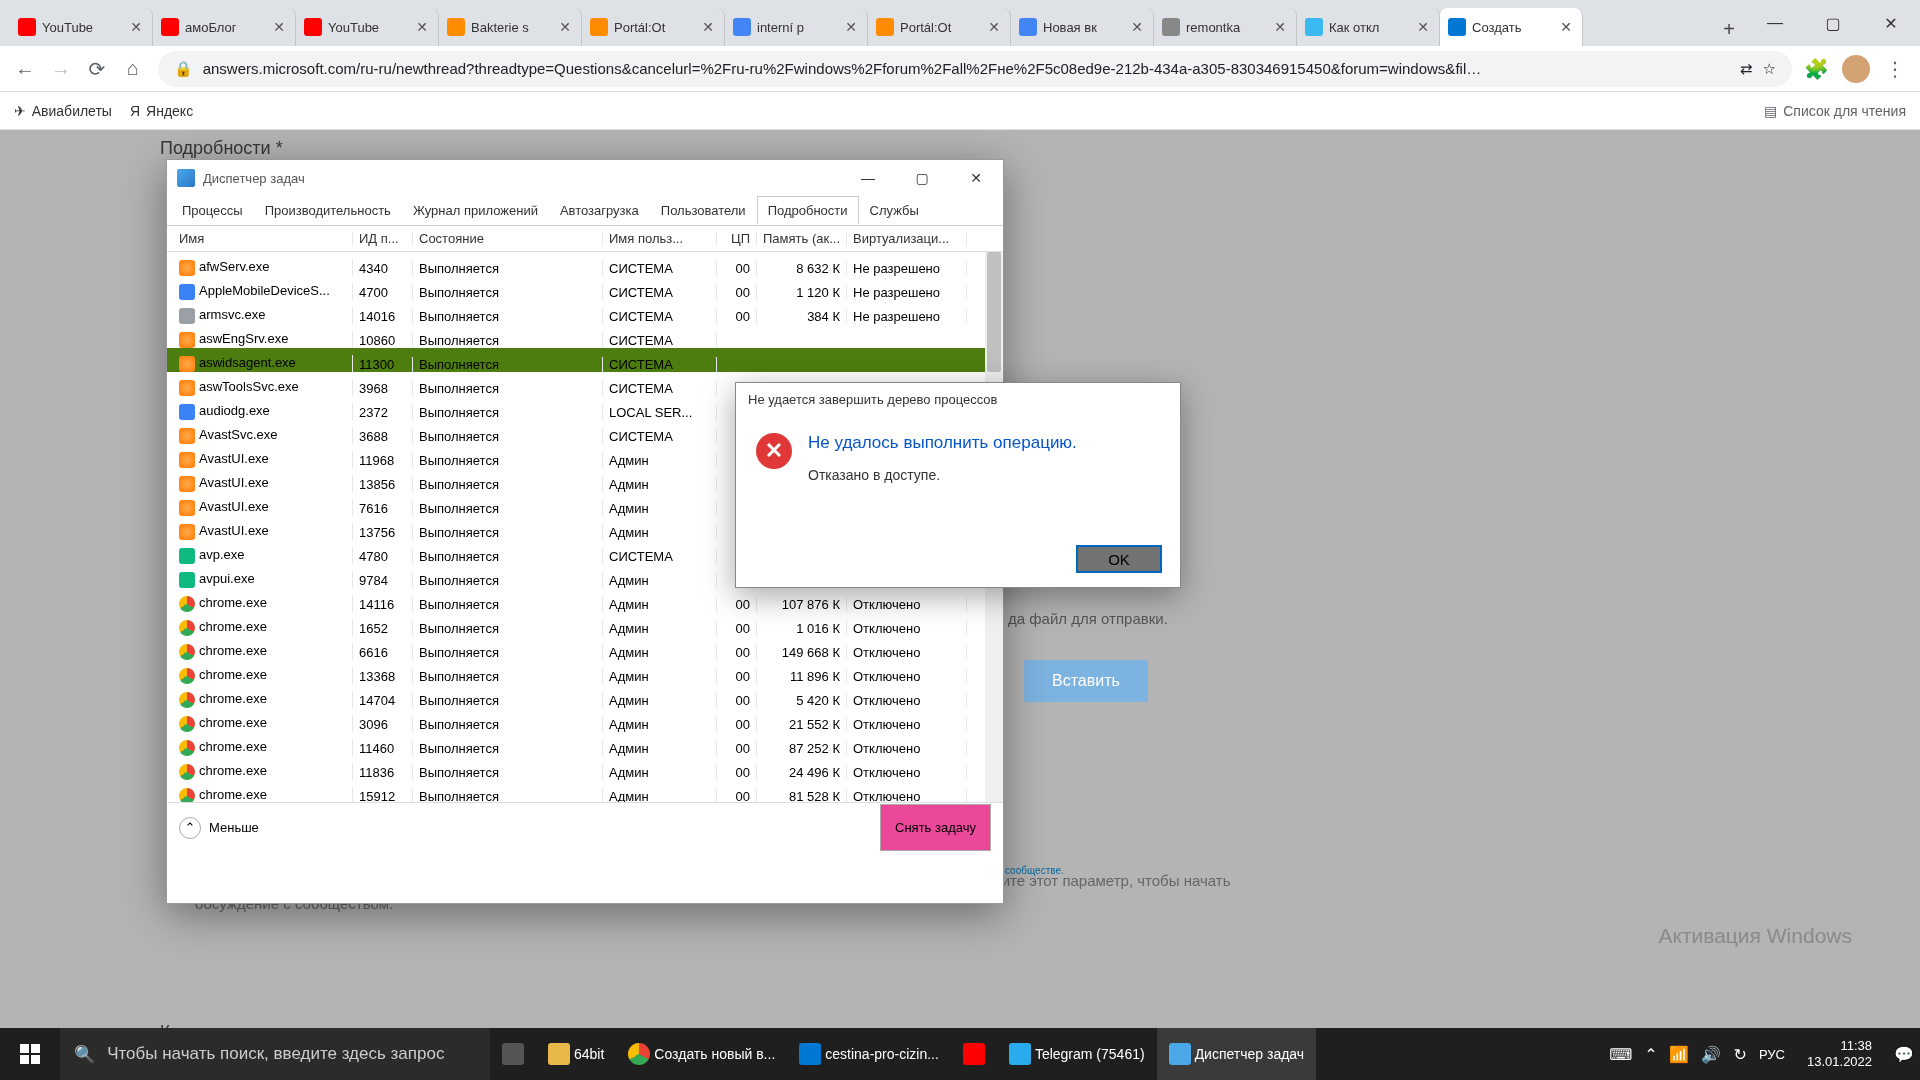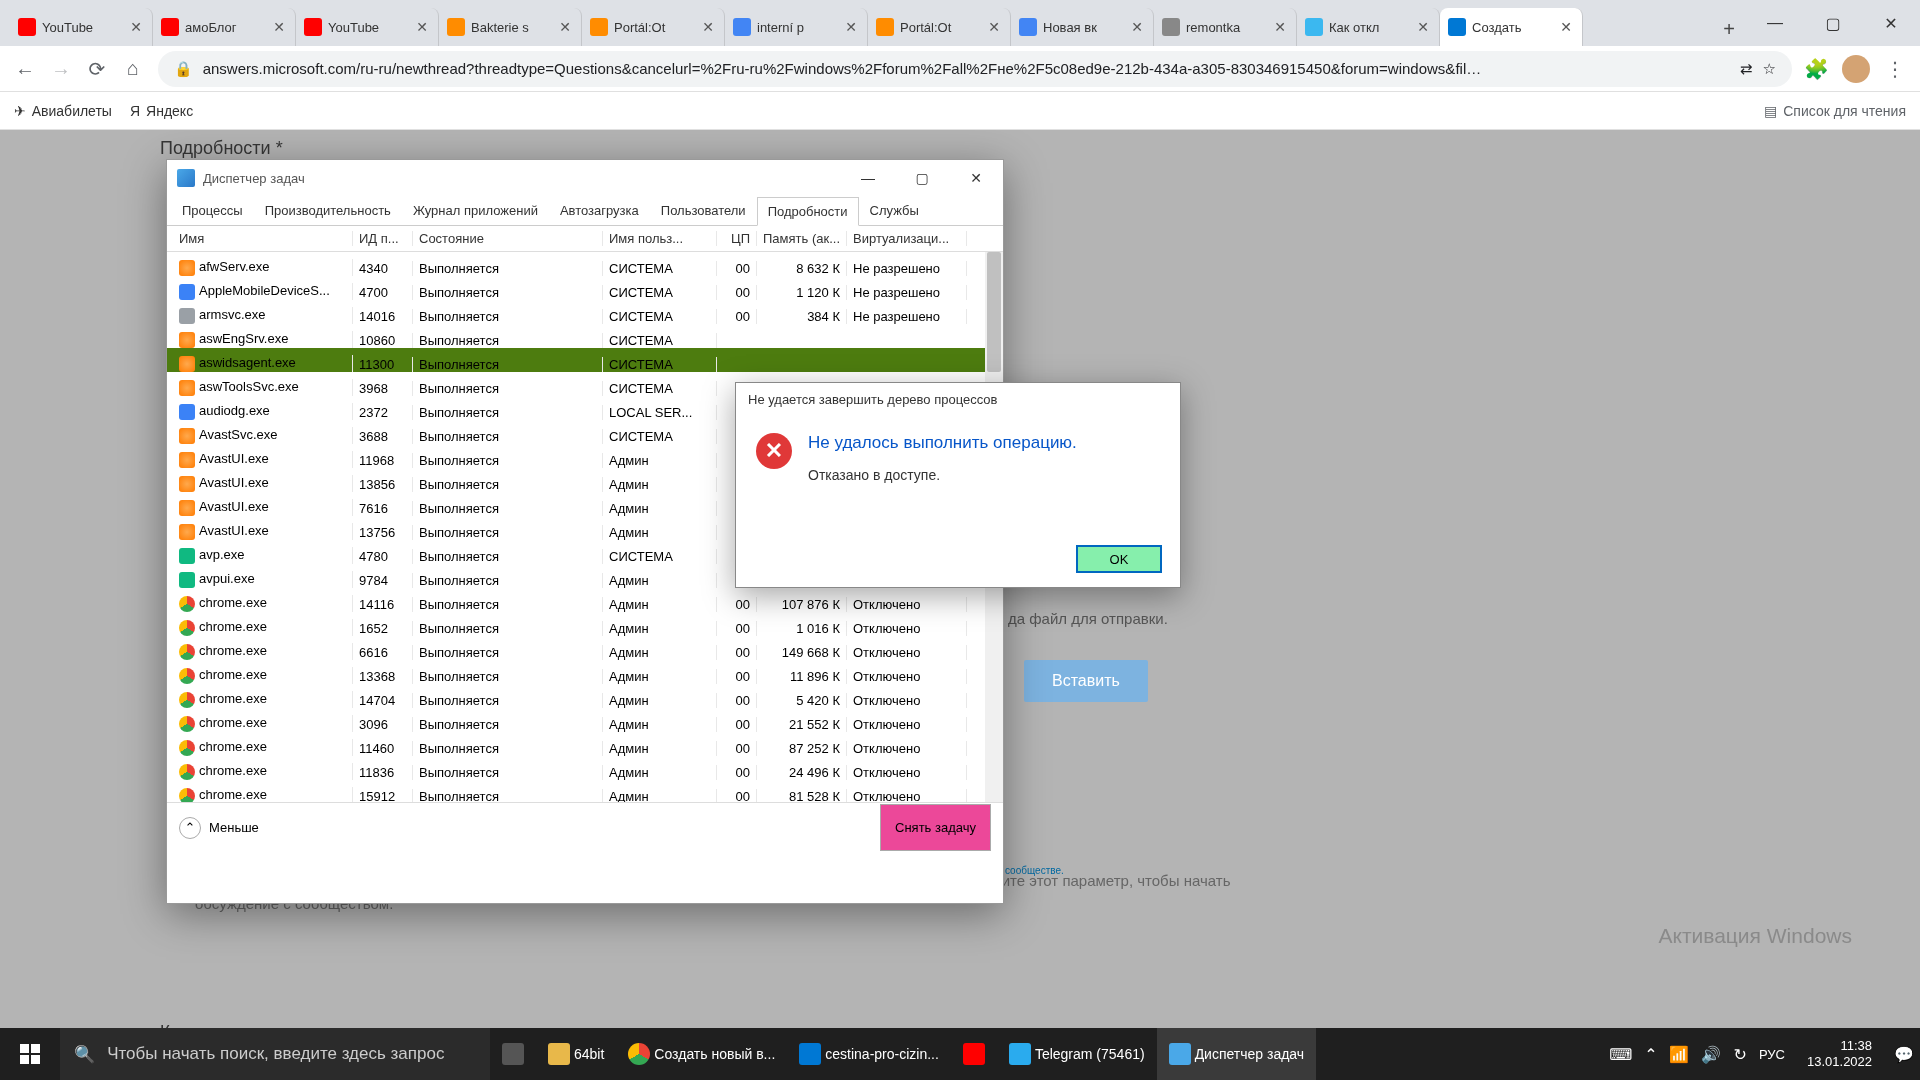--- a/index.html
+++ b/index.html
@@ -26,21 +26,21 @@
 .page-overlay{position:absolute;inset:0;background:#f5f5f5}
 .page-content{position:absolute;left:160px;top:0;width:1120px;color:#333;font-size:15px}
 .details-label{position:absolute;top:8px;font-size:18px;color:#333}
 .dim-overlay{position:absolute;inset:0;background:rgba(60,60,60,0.35)}
 .taskmgr{position:absolute;left:166px;top:29px;width:838px;height:745px;background:#fff;border:1px solid #999;box-shadow:0 10px 40px rgba(0,0,0,0.4)}
 .tm-titlebar{height:36px;display:flex;align-items:center;padding-left:10px;font-size:13px;color:#555}
 .tm-tico{width:18px;height:18px;margin-right:8px;background:linear-gradient(135deg,#4aa8e8,#2a78c8);border-radius:2px}
 .tm-winctrl{margin-left:auto;display:flex}
 .tm-wbtn{width:54px;height:36px;display:flex;align-items:center;justify-content:center;font-size:14px;color:#333}
 .tm-menu{height:28px;display:flex;align-items:center;padding:0 10px;gap:18px;font-size:13px;color:#333}
-.tm-tabs{height:30px;display:flex;align-items:center;border-bottom:1px solid #ccc;padding:0 4px;font-size:13px}
+.tm-tabs{height:30px;display:flex;align-items:flex-start;border-bottom:1px solid #ccc;padding:0 4px;font-size:13px}
 .tm-tab{padding:6px 10px;border:1px solid transparent;color:#333;cursor:pointer}
 .tm-tab.active{border:1px solid #ccc;border-bottom:1px solid #fff;background:#fff;margin-bottom:-1px}
 .tm-body{height:576px;overflow:hidden;position:relative}
 .tm-header{display:flex;height:26px;align-items:center;font-size:13px;color:#333;border-bottom:1px solid #ddd;padding-left:6px}
 .tm-col{border-right:1px solid #e8e8e8;padding:0 6px;white-space:nowrap;overflow:hidden;text-overflow:ellipsis}
 .c-name{width:180px}.c-pid{width:60px}.c-state{width:190px}.c-user{width:114px}.c-cpu{width:40px;text-align:right}.c-mem{width:90px;text-align:right}.c-virt{width:120px}
 .tm-rows{height:550px;overflow:hidden}
 .tm-row{display:flex;height:24px;align-items:flex-end;font-size:13px;padding-left:6px}
 .tm-row.selected{background:#4d7c0f}
 .proc-ico{width:16px;height:16px;display:inline-block;margin-right:4px;border-radius:3px;vertical-align:middle}
@@ -55,21 +55,21 @@
 .tm-less{display:flex;align-items:center;gap:8px;font-size:13px}
 .tm-less-ico{width:22px;height:22px;border:1px solid #aaa;border-radius:50%;display:flex;align-items:center;justify-content:center}
 .tm-endtask{margin-left:auto;padding:15px 14px;border:1px solid #aaa;background:#ec4899;font-size:13px}
 .err-dialog{position:absolute;left:735px;top:252px;width:446px;height:206px;background:#fff;border:1px solid #888;box-shadow:0 8px 30px rgba(0,0,0,0.35)}
 .err-title{height:32px;display:flex;align-items:center;padding:0 12px;font-size:13px;color:#333}
 .err-body{display:flex;padding:18px 20px 10px;gap:16px}
 .err-ico{width:36px;height:36px;background:#e03838;border-radius:50%;display:flex;align-items:center;justify-content:center;color:#fff;font-size:22px;font-weight:bold;flex-shrink:0}
 .err-msg{color:#0756c9;font-size:17px;margin-bottom:14px}
 .err-sub{color:#333;font-size:14px}
 .err-foot{position:absolute;bottom:14px;right:18px}
-.err-ok{width:86px;height:28px;border:2px solid #0067c0;background:#86efac;font-size:13px}
+.err-ok{width:86px;height:28px;border:2px solid #0067c0;background:#737373;font-size:15px}
 .insert-btn{position:absolute;left:1024px;top:530px;padding:12px 28px;background:#7db3e0;color:#fff;font-size:16px;border-radius:2px}
 .bottom-text{position:absolute;left:195px;top:740px;width:1060px;font-size:15px;color:#666;line-height:1.5}
 .community-text{position:absolute;left:1005px;top:735px;font-size:10px;color:#0369a1}
 .cat-label{position:absolute;left:160px;top:892px;font-size:17px;color:#333}
 .watermark{position:absolute;right:68px;bottom:80px;color:#8a8a8a;font-size:21px}
 .watermark-sub{position:absolute;right:60px;bottom:48px;color:#8a8a8a;font-size:15px;max-width:440px}
 .taskbar{height:52px;background:#1f1f1f;display:flex;align-items:center;color:#fff;font-size:14px;position:relative}
 .start{width:60px;height:100%;display:flex;align-items:center;justify-content:center}
 .win-ico{width:20px;height:20px;display:grid;grid-template:1fr 1fr/1fr 1fr;gap:2px}
 .win-ico div{background:#fff}

